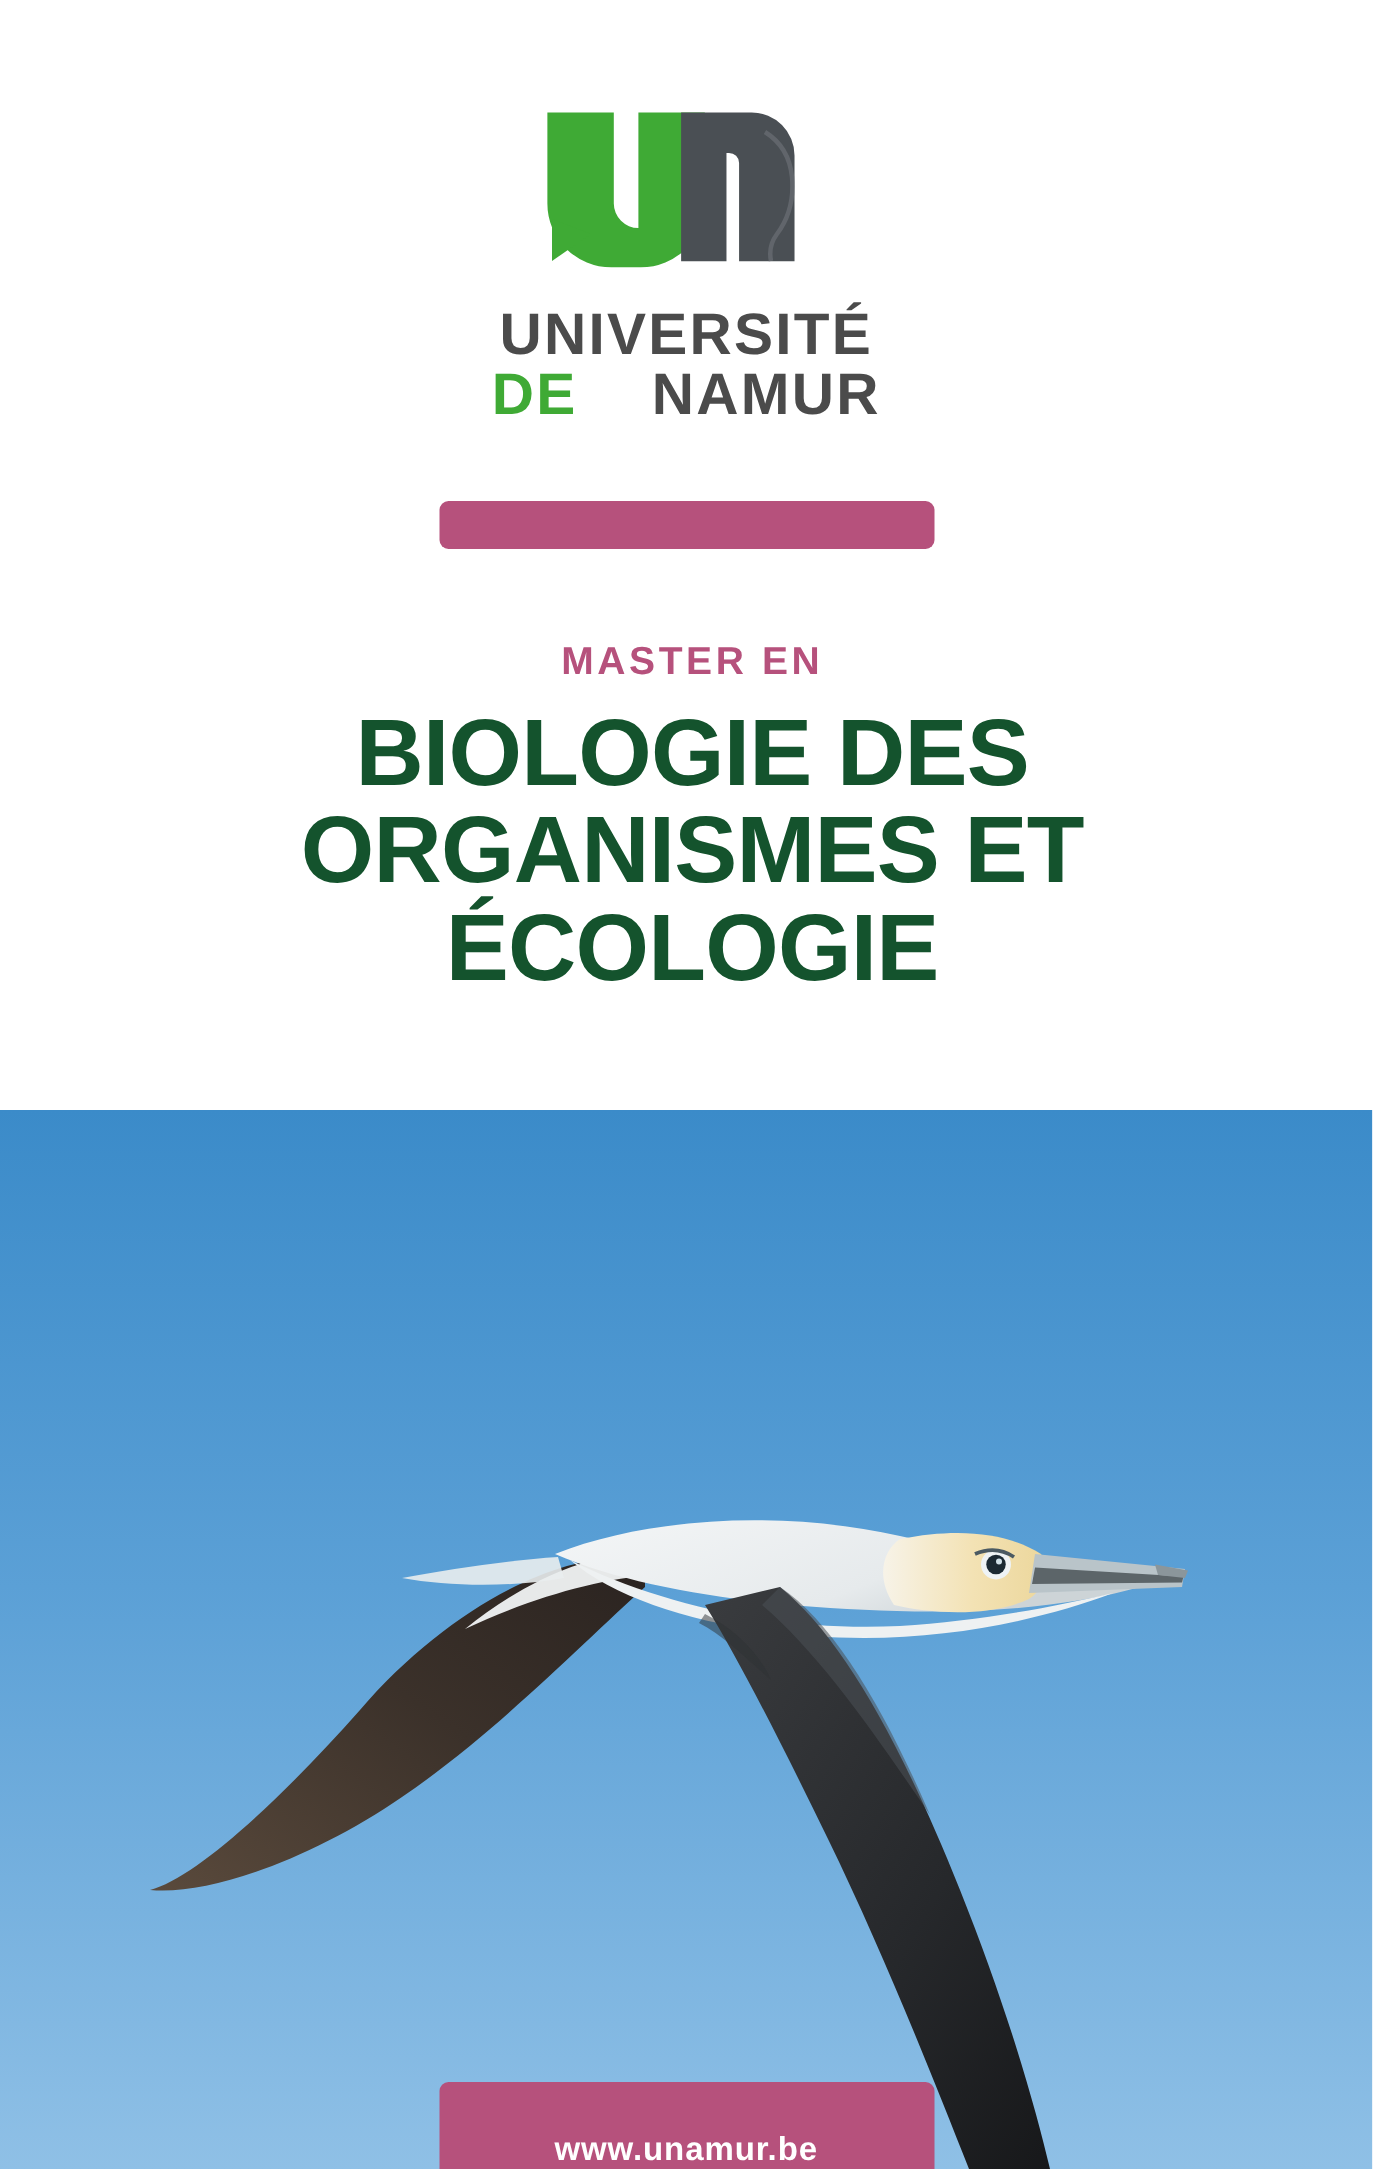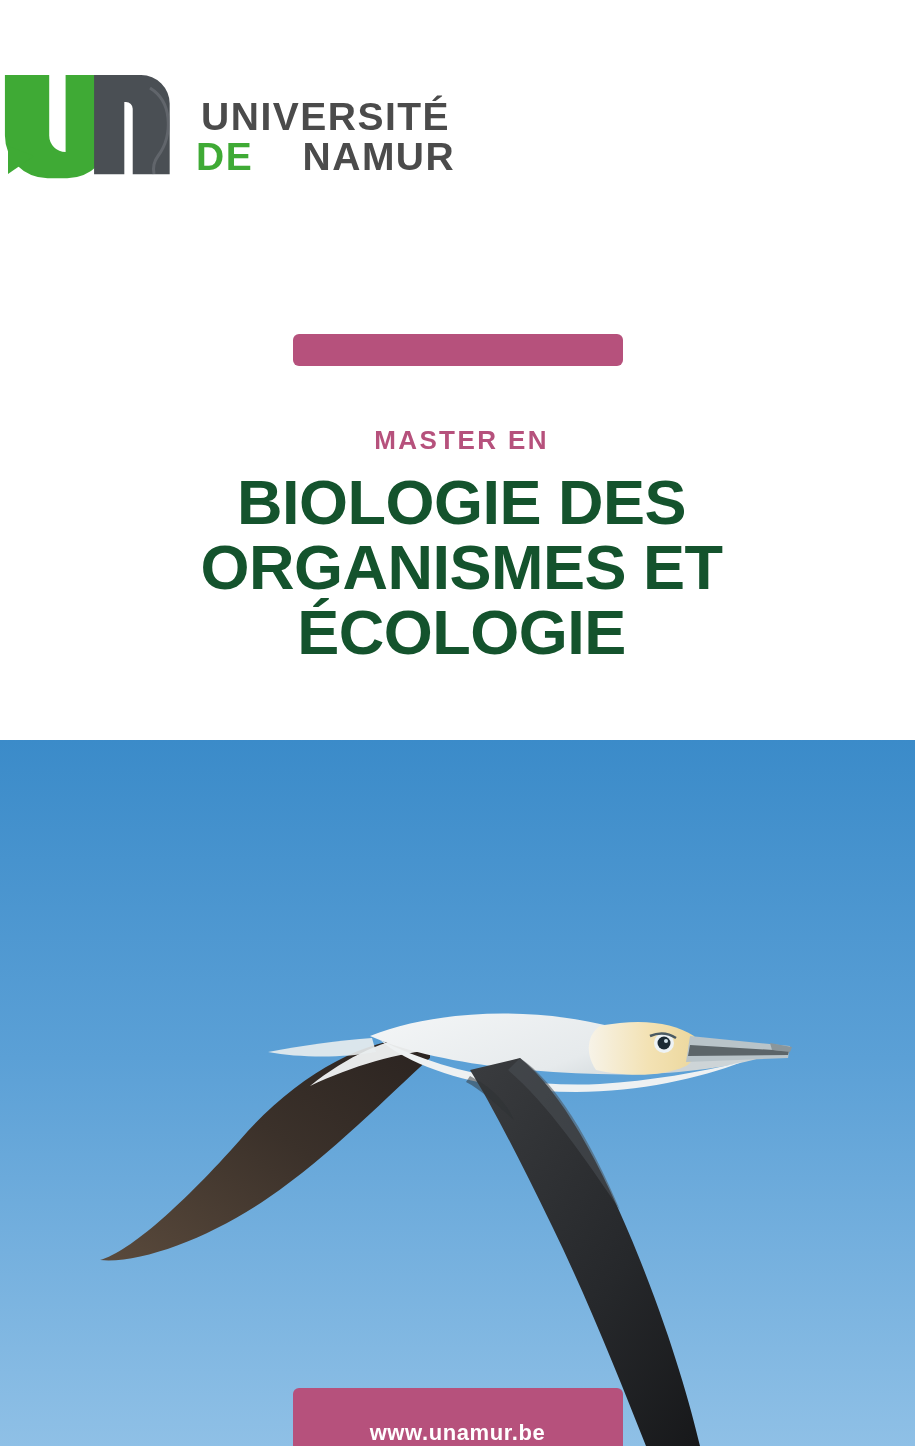--- a/index.html
+++ b/index.html
@@ -18,20 +18,21 @@
     overflow: hidden;
   }
 
   
   .logo-block {
     position: absolute;
     top: 70px;
     left: 0;
     width: 100%;
     display: flex;
+    flex-direction: column;
     align-items: center;
   }
   .logo-mark {
     width: 196px;
     height: 122px;
     position: relative;
   }
   .logo-wordmark {
     margin-top: 12px;
     text-align: center;

